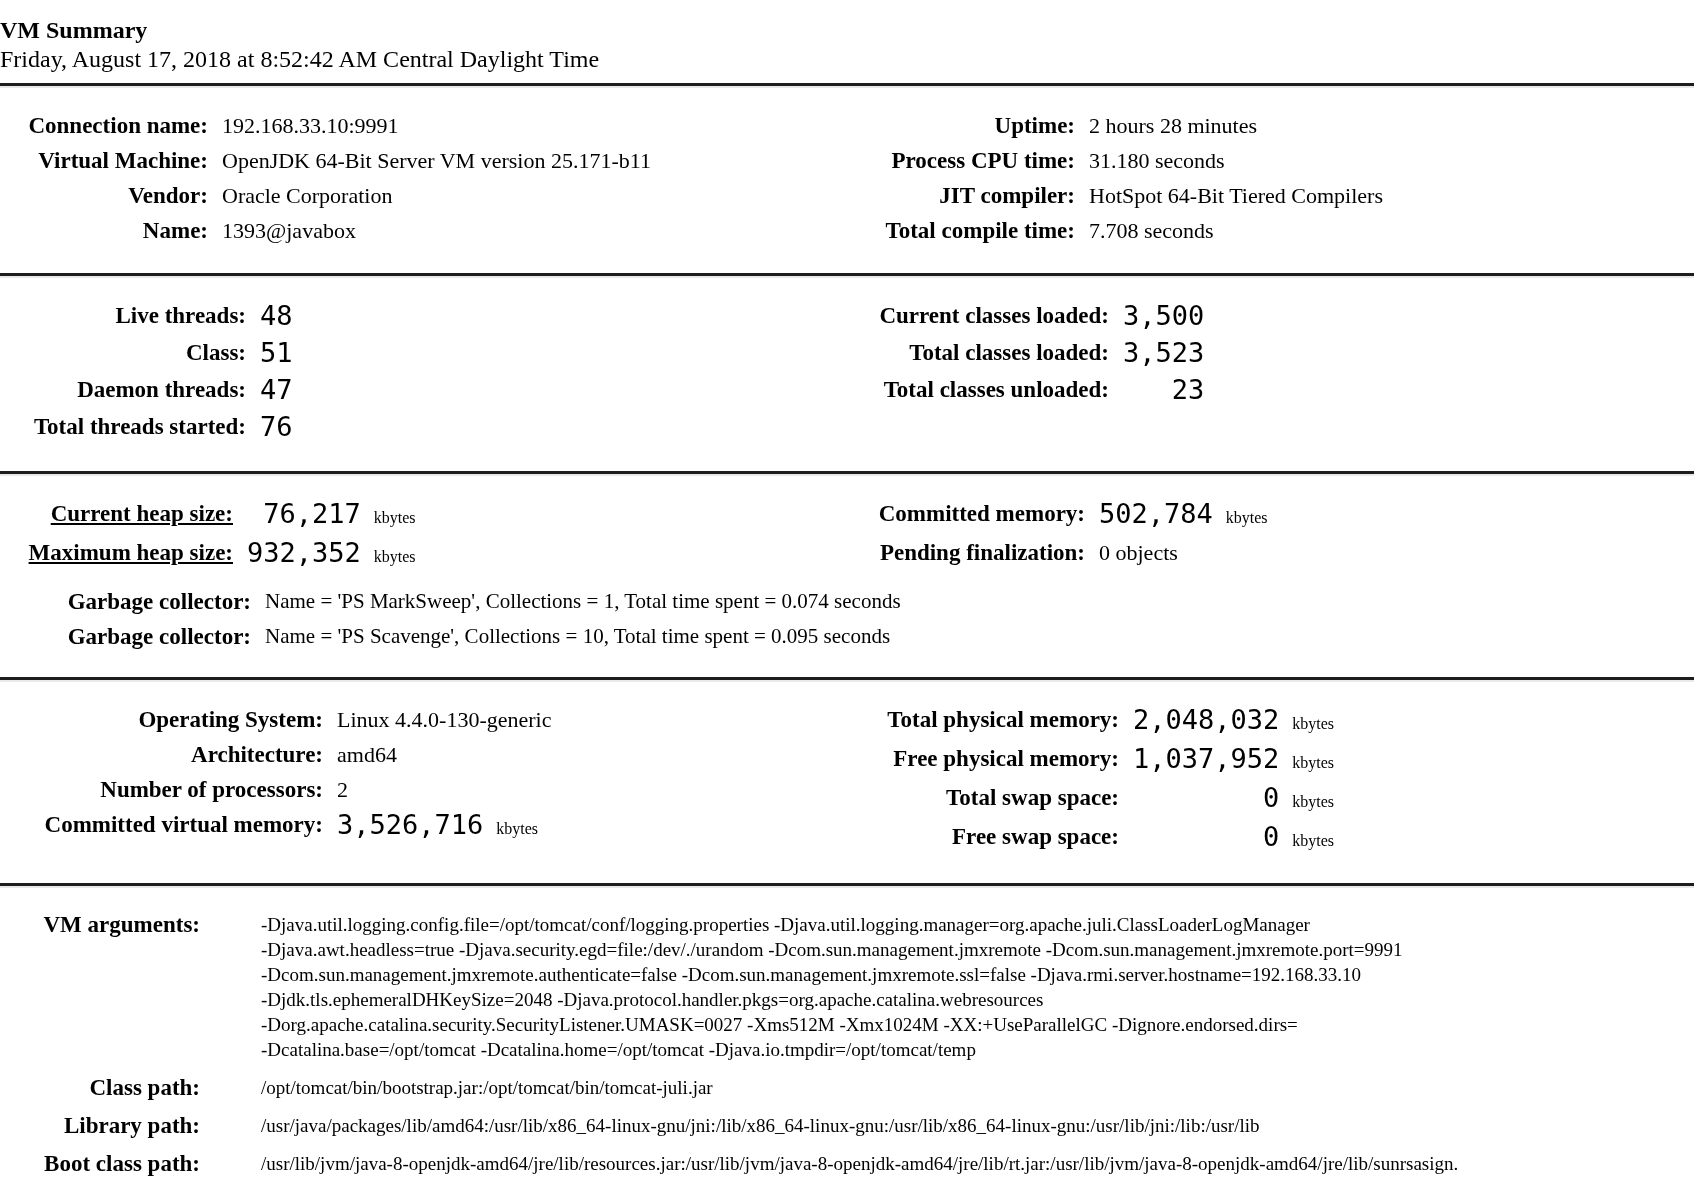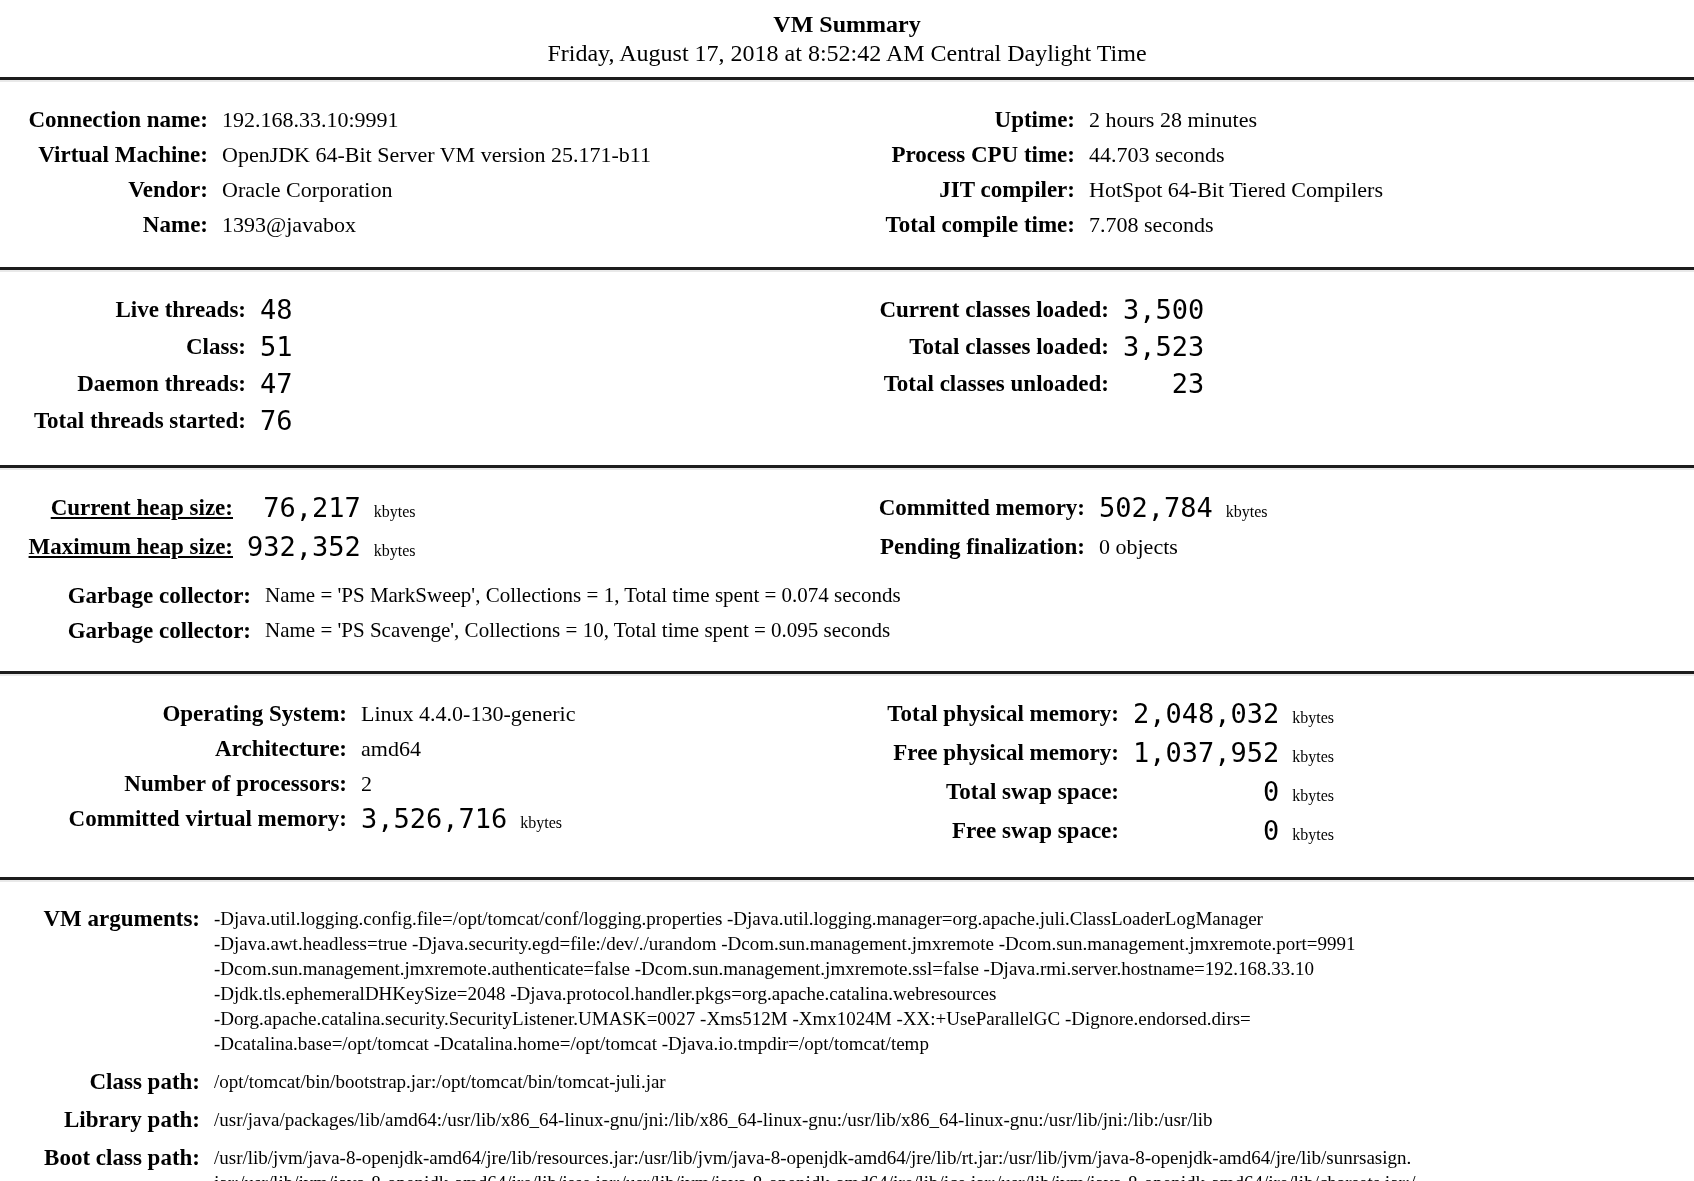--- a/index.html
+++ b/index.html
@@ -3,46 +3,46 @@
 <meta charset="utf-8">
 <style>
   html,body{margin:0;padding:0;}
   body{
     width:1694px;
     min-height:1181px;
     background:#ffffff;
     color:#000000;
     font-family:"Liberation Serif","DejaVu Serif",serif;
   }
-  .header{ text-align:center; padding-top:10px; }
+  .header{ text-align:left; padding-top:16px; }
   .hdr-title{ font-size:24px; font-weight:bold; line-height:29px; }
   .hdr-sub{ font-size:24px; line-height:29px; }
   .sep{ height:3px; background:#1d1d1d; box-shadow:0 2px 0 #e9e9e9; margin-top:9px; }
   .section{ display:grid; grid-template-columns:847px 1fr; padding:22px 0 16px; }
   .full{ display:block; }
   .row{ display:flex; line-height:35px; }
   .lbl{ font-weight:bold; font-size:23px; text-align:right; flex:0 0 auto; }
   .val{ font-size:22px; padding-left:14px; white-space:nowrap; }
   .num{ font-family:"DejaVu Sans Mono",monospace; font-size:27px; display:inline-block; text-align:right; }
   .unit{ font-size:16px; margin-left:13px; }
   .n2{width:2ch;} .n5{width:5ch;} .n7{width:7ch;} .n9{width:9ch;}
   .s1 .left .lbl{ width:208px; }
   .s1 .right .lbl{ width:228px; }
   .s2 .left .lbl{ width:246px; }
   .s2 .right .lbl{ width:262px; }
   .s3 .left .lbl{ width:233px;text-decoration:underline; }
   .s3 .right .lbl{ width:238px; }
-  .s4 .left .lbl{ width:323px;margin-left:24px; }
+  .s4 .left .lbl{ width:323px; }
   .s4 .right .lbl{ width:272px; }
   .gc-block{ padding:6px 12px 14px;margin-left:24px; }
   .gc-row{ display:flex; line-height:35px; }
   .gc-row .lbl{ width:215px; }
   .gc-row .val{ font-size:21px; }
   .paths{ padding:26px 0 30px; }
-  .path-row{ display:flex; margin-bottom:13px; }
+  .path-row{ display:flex; margin-bottom:13px;gap:47px; }
   .path-row .lbl{ width:200px; line-height:25px; }
   .path-lines{
     font-size:19px; line-height:25px;
     padding-left:14px; max-width:1462px;
     white-space:pre-line;
   }
 </style>
 </head>
 <body>
 
@@ -71,21 +71,21 @@
       <span class="val">1393@javabox</span>
     </div>
   </div>
   <div class="right">
     <div class="row">
       <span class="lbl">Uptime:</span>
       <span class="val">2 hours 28 minutes</span>
     </div>
     <div class="row">
       <span class="lbl">Process CPU time:</span>
-      <span class="val">44.703 seconds</span>
+      <span class="val">31.180 seconds</span>
     </div>
     <div class="row">
       <span class="lbl">JIT compiler:</span>
       <span class="val">HotSpot 64-Bit Tiered Compilers</span>
     </div>
     <div class="row">
       <span class="lbl">Total compile time:</span>
       <span class="val">7.708 seconds</span>
     </div>
   </div>

